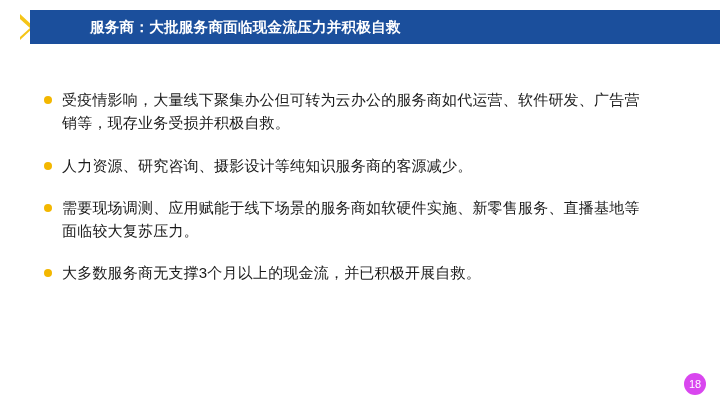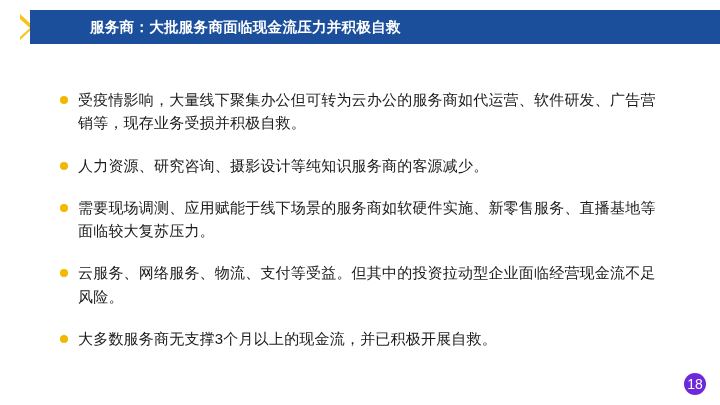--- a/index.html
+++ b/index.html
@@ -98,21 +98,21 @@
   .brand-text {
     font-size: 11.5px;
     color: #ffffff;
     letter-spacing: 0.5px;
     line-height: 1;
     padding-bottom: 1px;
   }
   
   .content {
     position: absolute;
-    left: 60px;
+    left: 44px;
     top: 88px;
     width: 610px;
   }
   .bullet {
     position: relative;
     padding-left: 18px;
     margin-bottom: 19px;
     font-size: 15px;
     line-height: 1.55;
     color: #1a1a1a;
@@ -131,23 +131,23 @@
     background: #f3b700;
   }
   
   .page-number {
     position: absolute;
     right: 14px;
     bottom: 10px;
     width: 22px;
     height: 22px;
     border-radius: 50%;
-    background: #6d28d9;
+    background: #d946ef;
     color: #ffffff;
-    font-size: 14px;
+    font-size: 11px;
     display: flex;
     align-items: center;
     justify-content: center;
   }
 </style>
 </head>
 <body>
 
 <div class="slide">
 
@@ -169,23 +169,19 @@
     <div class="bullet">
       <span class="dot-marker"></span>
       <span>人力资源、研究咨询、摄影设计等纯知识服务商的客源减少。</span>
     </div>
     <div class="bullet">
       <span class="dot-marker"></span>
       <span>需要现场调测、应用赋能于线下场景的服务商如软硬件实施、新零售服务、直播基地等面临较大复苏压力。</span>
     </div>
     <div class="bullet">
       <span class="dot-marker"></span>
-      <span>云服务、网络服务、物流、支付等受益。但其中的投资拉动型企业面临经营现金流不足风险。</span>
-    </div>
-    <div class="bullet">
-      <span class="dot-marker"></span>
       <span>大多数服务商无支撑3个月以上的现金流，并已积极开展自救。</span>
     </div>
   </div>
 
   <div class="page-number">18</div>
 
 </div>
 
 </body></html>

